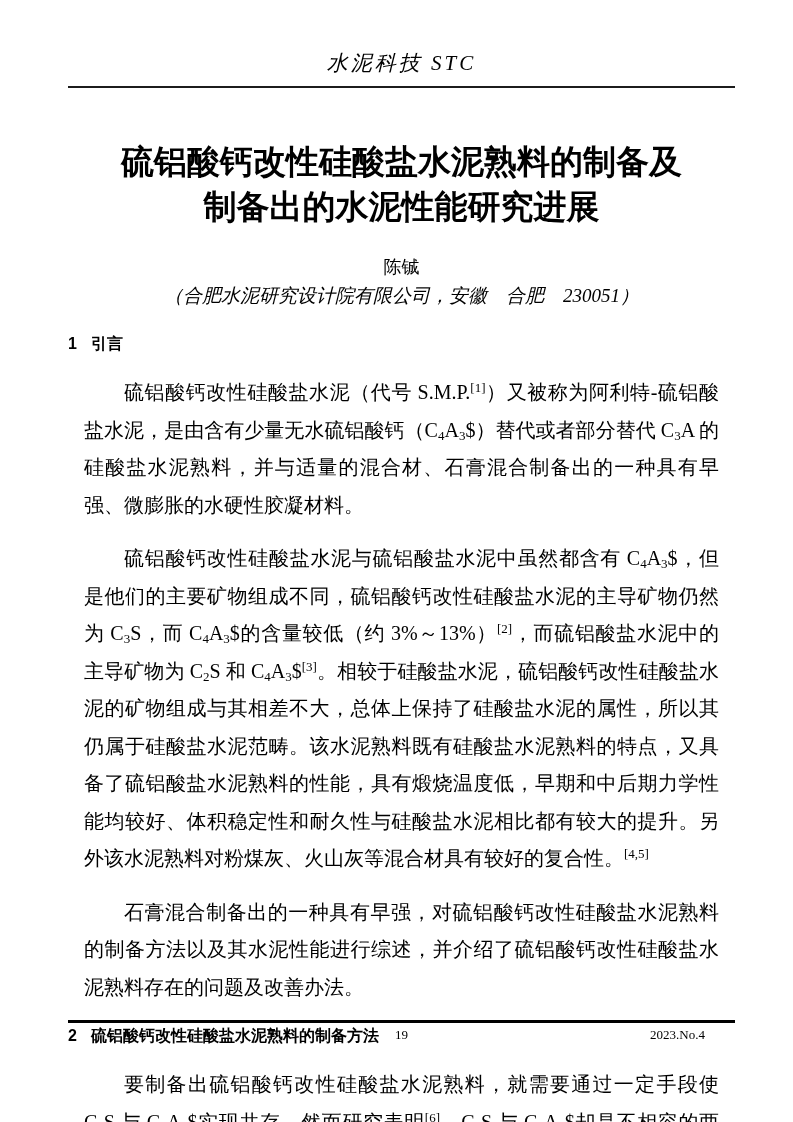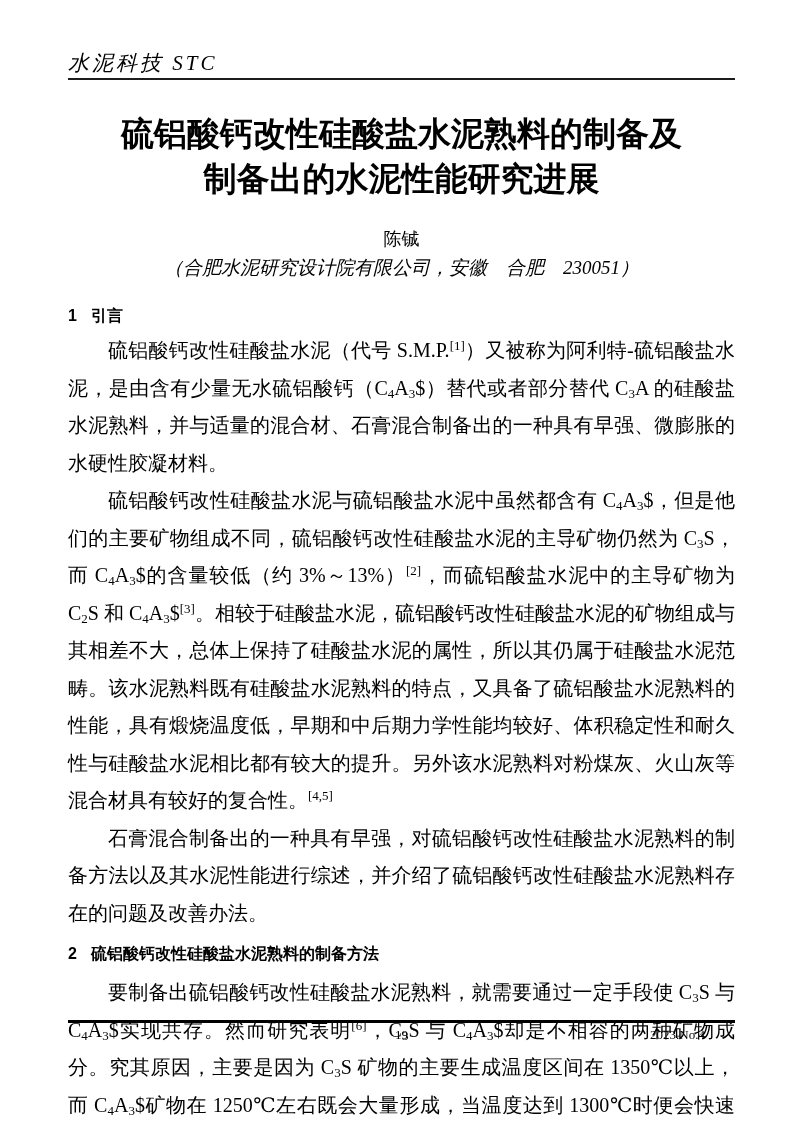--- a/index.html
+++ b/index.html
@@ -8,33 +8,33 @@
     width: 793px;
     height: 1122px;
     background: #ffffff;
     color: #000000;
     font-family: "Liberation Serif", "DejaVu Serif", serif;
     box-sizing: border-box;
     padding: 50px 58px 0 68px;
     overflow: hidden;
   }
   .journal-header {
-    text-align: left;
+    text-align: center;
     font-size: 21px;
     line-height: 26px;
     font-style: italic;
     letter-spacing: 3px;
-    margin-bottom: 2px;
+    margin-bottom: 10px;
   }
   .header-rule {
     height: 0;
     border-top: 2px solid #1c1c1c;
   }
   .paper-title {
-    margin-top: 32px;
+    margin-top: 52px;
     text-align: center;
     font-weight: bold;
     font-size: 33px;
     line-height: 45px;
     font-family: "Liberation Serif", "DejaVu Serif", serif;
   }
   .author {
     margin-top: 25px;
     text-align: center;
     font-size: 18px;
@@ -52,21 +52,21 @@
     font-family: "Liberation Sans", "DejaVu Sans", sans-serif;
     font-weight: bold;
     font-size: 16px;
     line-height: 28px;
   }
   .section-heading.second {
     margin: 8px 0 6px 0;
   }
   .sec-num { display: inline-block; margin-right: 14px; }
   .body-para {
-    margin: 0;
+    margin: 16px;
     font-size: 20px;
     line-height: 37.5px;
     text-align: justify;
     text-indent: 2em;
   }
   .body-para sup {
     font-size: 13px;
     line-height: 0;
     vertical-align: 7px;
   }

